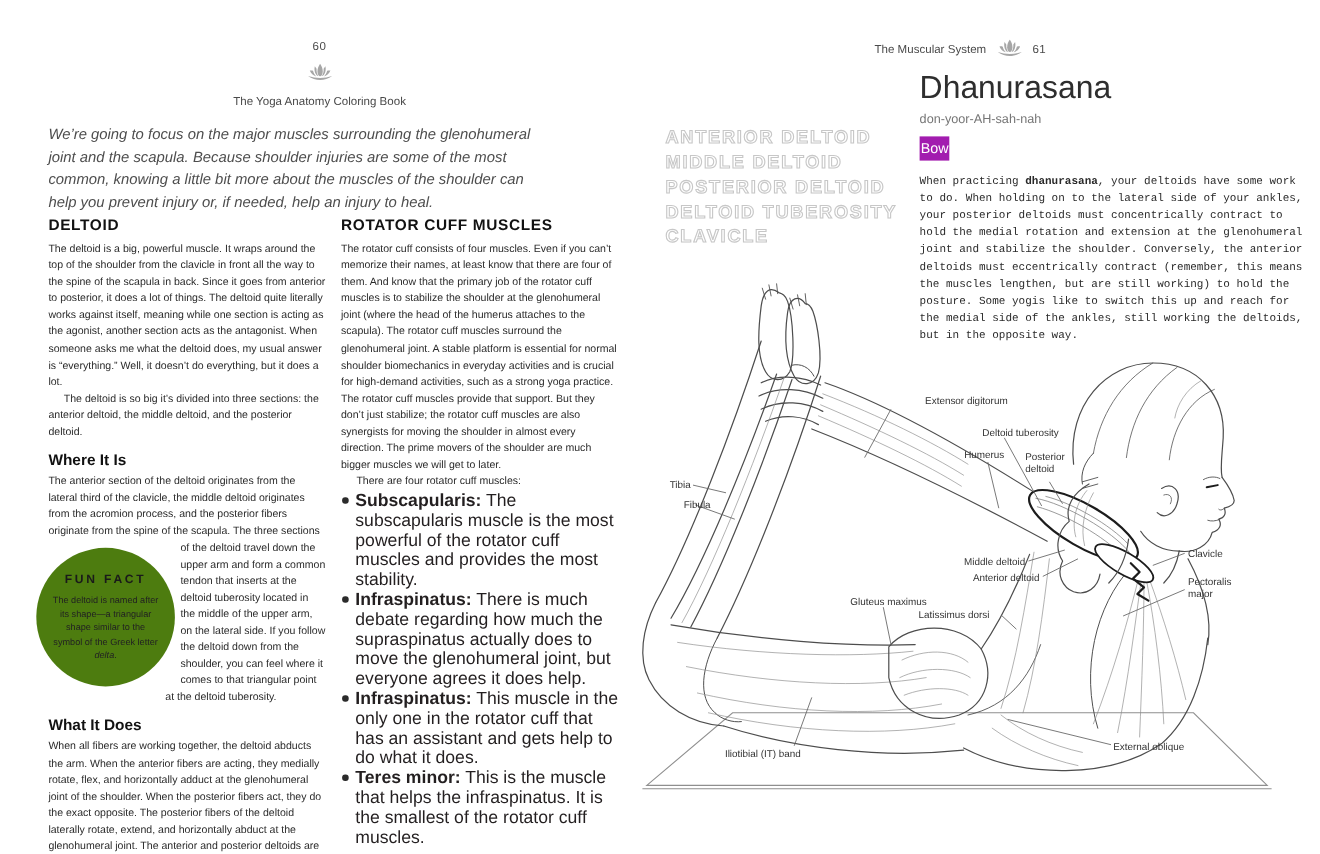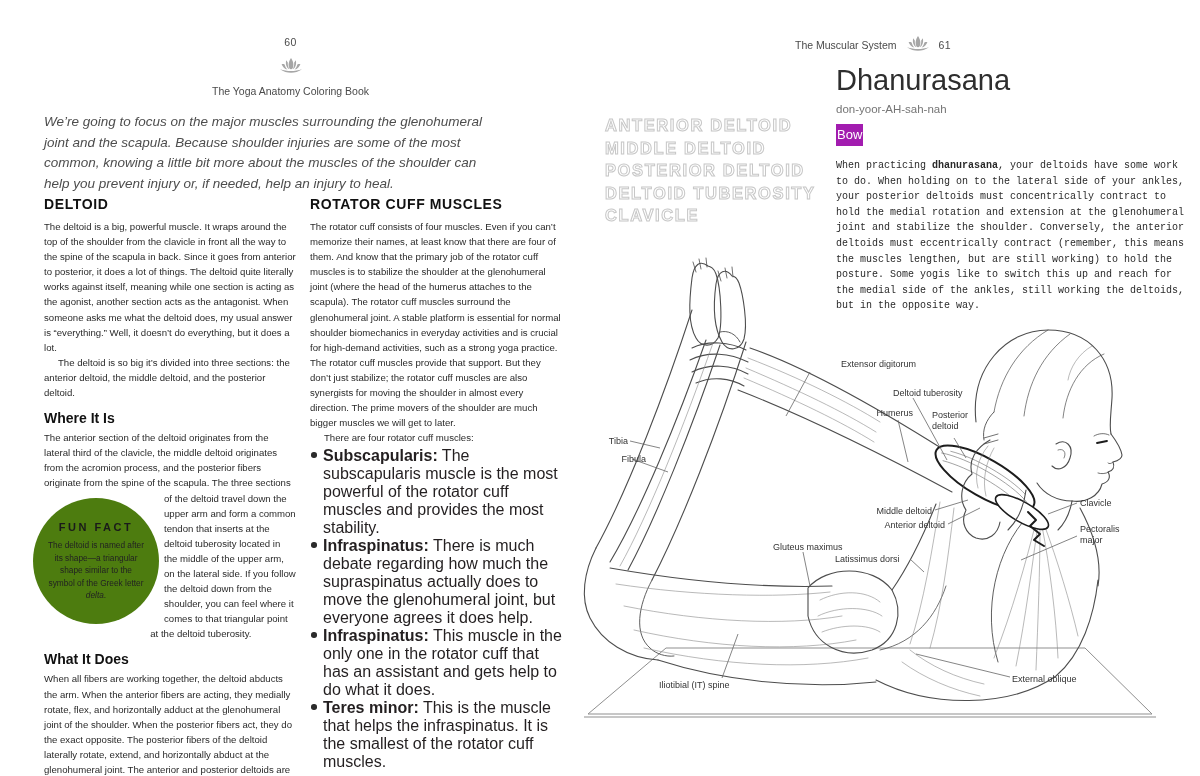--- a/index.html
+++ b/index.html
@@ -260,17 +260,17 @@
     <div class="fig-label right" style="left:283px; top:158px; width:50px;">Humerus</div>
     <div class="fig-label wrap" style="left:352px; top:160px; width:50px;">Posterior deltoid</div>
     <div class="fig-label right" style="left:16px; top:186px; width:32px;">Tibia</div>
     <div class="fig-label right" style="left:28px; top:204px; width:38px;">Fibula</div>
     <div class="fig-label right" style="left:256px; top:256px; width:96px;">Middle deltoid</div>
     <div class="fig-label right" style="left:265px; top:270px; width:100px;">Anterior deltoid</div>
     <div class="fig-label" style="left:500px; top:248px;">Clavicle</div>
     <div class="fig-label wrap" style="left:500px; top:274px; width:55px;">Pectoralis major</div>
     <div class="fig-label" style="left:193px; top:292px;text-align:center;">Gluteus maximus</div>
     <div class="fig-label" style="left:255px; top:304px;">Latissimus dorsi</div>
-    <div class="fig-label" style="left:79px; top:430px;">Iliotibial (IT) spine</div>
+    <div class="fig-label" style="left:79px; top:430px;">Iliotibial (IT) band</div>
     <div class="fig-label" style="left:432px; top:424px;">External oblique</div>
   </div>
 
 </div>
 
 </body></html>

